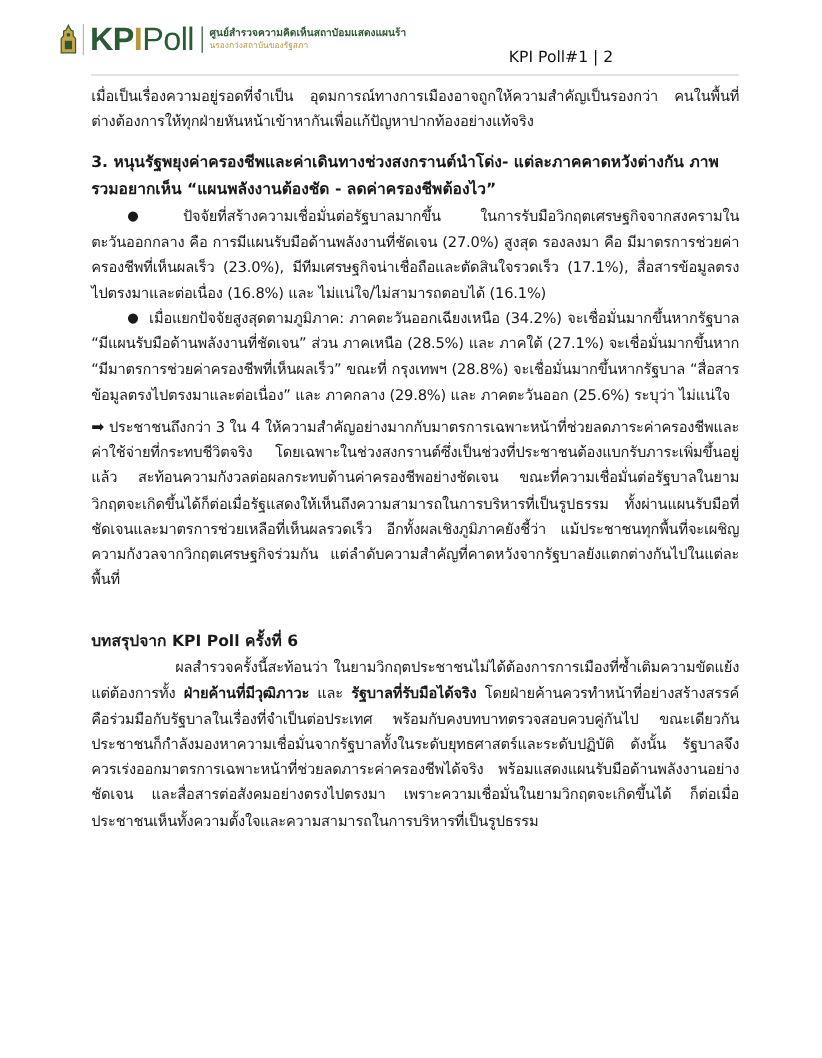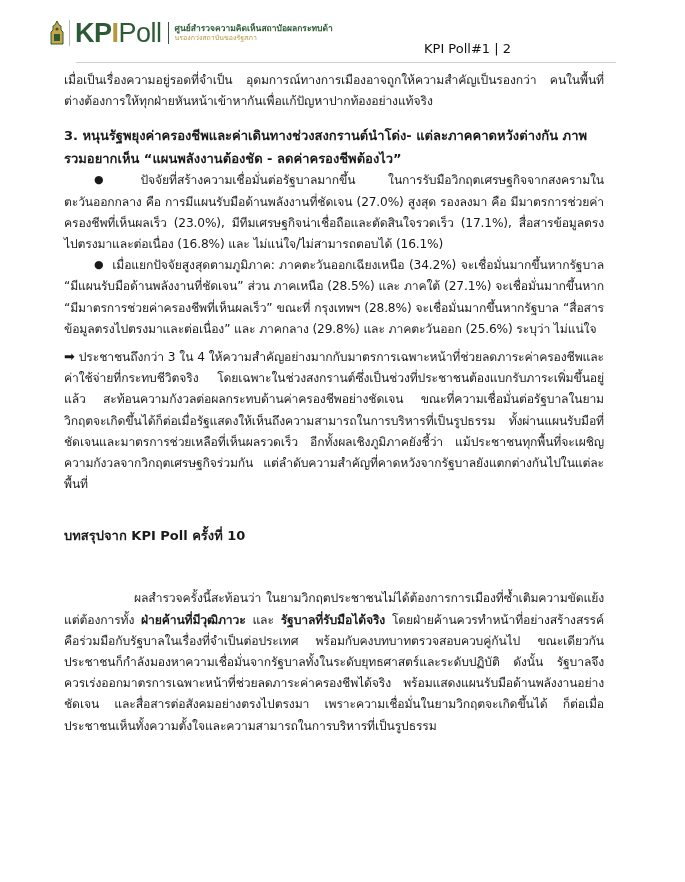--- a/index.html
+++ b/index.html
@@ -13,61 +13,61 @@
   .brand b { font-weight: 900; }
   .brand .poll { font-weight: 400; }
   .brand .accent { color: #b8963f; }
   .vbar2 { width: 1px; height: 22px; background: #2c5a34; margin: 0 6px 0 6px; }
   .logo-text { display: flex; flex-direction: column; justify-content: center; }
   .org-th { font-size: 8.5px; font-weight: bold; color: #2c5a34; line-height: 11px; white-space: nowrap; }
   .org-sub { font-size: 7px; color: #b8963f; line-height: 9px; white-space: nowrap; }
   .pageno { position: absolute; right: 79px; top: 41px; font-family: "DejaVu Sans", sans-serif; font-size: 13px; color: #111; }
   .hr { position: absolute; left: 76px; top: 62px; width: 540px; height: 1px; background: #cfcfcf; }
 
-  .content { position: absolute; left: 64px; top: 70px; width: 540px; }
+  .content { position: absolute; left: 76px; top: 70px; width: 540px; }
   p, .line-block { margin: 0; }
   .para { font-size: 12.2px; line-height: 21.2px; text-align: justify; letter-spacing: -0.15px; }
   .h3 { font-size: 13px; font-weight: bold; line-height: 23px; margin-top: 12px; }
   .bullet { text-indent: 30px; }
   .bullet .dot { font-size: 11px; margin-right: 8px; position: relative; top: -1px; }
   .arrow-para { text-indent: 0; }
   .arrow { font-size: 13px; margin-right: 4px; }
   .summary-title { font-size: 13px; font-weight: bold; line-height: 22px; margin-top: 30px; }
-  .indent { text-indent: 70px; margin-top: 41px; }
+  .indent { text-indent: 70px; }
   b.hl { font-weight: bold; }
 </style>
 </head>
 <body>
 
 <div class="header">
   <div class="logo">
     <span class="emblem">
       <svg width="14" height="26" viewBox="0 0 14 26">
         <path d="M7 1 L9 5 L11 6 L11 10 L13 12 L13 24 L1 24 L1 12 L3 10 L3 6 L5 5 Z" fill="#c9a54a" stroke="#2c5a34" stroke-width="1"></path>
         <rect x="4" y="14" width="6" height="7" fill="#2c5a34"></rect>
         <circle cx="7" cy="9" r="1.6" fill="#2c5a34"></circle>
       </svg>
     </span>
     <span class="vbar"></span>
     <span class="brand"><b>KP</b><b class="accent">I</b><span class="poll">Poll</span></span>
     <span class="vbar2"></span>
     <span class="logo-text">
-      <span class="org-th">ศูนย์สำรวจความคิดเห็นสถาบัอผลกระทบด้า</span>
+      <span class="org-th">ศูนย์สำรวจความคิดเห็นสถาบัอมแสดงแผนร้า</span>
       <span class="org-sub">นรองกว่งสถาบันของรัฐสภา</span>
     </span>
   </div>
   <div class="pageno">KPI Poll#1 | 2</div>
 </div>
 <div class="hr"></div>
 
 <div class="content">
   <p class="para">เมื่อเป็นเรื่องความอยู่รอดที่จำเป็น อุดมการณ์ทางการเมืองอาจถูกให้ความสำคัญเป็นรองกว่า คนในพื้นที่ต่างต้องการให้ทุกฝ่ายหันหน้าเข้าหากันเพื่อแก้ปัญหาปากท้องอย่างแท้จริง</p>
 
   <p class="h3">3. หนุนรัฐพยุงค่าครองชีพและค่าเดินทางช่วงสงกรานต์นำโด่ง- แต่ละภาคคาดหวังต่างกัน ภาพรวมอยากเห็น “แผนพลังงานต้องชัด - ลดค่าครองชีพต้องไว”</p>
 
   <p class="para bullet"><span class="dot">●</span><span>ปัจจัยที่สร้างความเชื่อมั่นต่อรัฐบาลมากขึ้น ในการรับมือวิกฤตเศรษฐกิจจากสงครามในตะวันออกกลาง คือ การมีแผนรับมือด้านพลังงานที่ชัดเจน (27.0%) สูงสุด รองลงมา คือ มีมาตรการช่วยค่าครองชีพที่เห็นผลเร็ว (23.0%), มีทีมเศรษฐกิจน่าเชื่อถือและตัดสินใจรวดเร็ว (17.1%), สื่อสารข้อมูลตรงไปตรงมาและต่อเนื่อง (16.8%) และ ไม่แน่ใจ/ไม่สามารถตอบได้ (16.1%)</span></p>
   <p class="para bullet"><span class="dot">●</span><span>เมื่อแยกปัจจัยสูงสุดตามภูมิภาค: ภาคตะวันออกเฉียงเหนือ (34.2%) จะเชื่อมั่นมากขึ้นหากรัฐบาล “มีแผนรับมือด้านพลังงานที่ชัดเจน” ส่วน ภาคเหนือ (28.5%) และ ภาคใต้ (27.1%) จะเชื่อมั่นมากขึ้นหาก “มีมาตรการช่วยค่าครองชีพที่เห็นผลเร็ว” ขณะที่ กรุงเทพฯ (28.8%) จะเชื่อมั่นมากขึ้นหากรัฐบาล “สื่อสารข้อมูลตรงไปตรงมาและต่อเนื่อง” และ ภาคกลาง (29.8%) และ ภาคตะวันออก (25.6%) ระบุว่า ไม่แน่ใจ</span></p>
 
   <p class="para arrow-para" style="margin-top:6px"><span class="arrow">➡</span><span>ประชาชนถึงกว่า 3 ใน 4 ให้ความสำคัญอย่างมากกับมาตรการเฉพาะหน้าที่ช่วยลดภาระค่าครองชีพและค่าใช้จ่ายที่กระทบชีวิตจริง โดยเฉพาะในช่วงสงกรานต์ซึ่งเป็นช่วงที่ประชาชนต้องแบกรับภาระเพิ่มขึ้นอยู่แล้ว สะท้อนความกังวลต่อผลกระทบด้านค่าครองชีพอย่างชัดเจน ขณะที่ความเชื่อมั่นต่อรัฐบาลในยามวิกฤตจะเกิดขึ้นได้ก็ต่อเมื่อรัฐแสดงให้เห็นถึงความสามารถในการบริหารที่เป็นรูปธรรม ทั้งผ่านแผนรับมือที่ชัดเจนและมาตรการช่วยเหลือที่เห็นผลรวดเร็ว อีกทั้งผลเชิงภูมิภาคยังชี้ว่า แม้ประชาชนทุกพื้นที่จะเผชิญความกังวลจากวิกฤตเศรษฐกิจร่วมกัน แต่ลำดับความสำคัญที่คาดหวังจากรัฐบาลยังแตกต่างกันไปในแต่ละพื้นที่</span></p>
 
-  <p class="summary-title">บทสรุปจาก KPI Poll ครั้งที่ 10</p>
+  <p class="summary-title">บทสรุปจาก KPI Poll ครั้งที่ 6</p>
   <p class="para indent"><span>ผลสำรวจครั้งนี้สะท้อนว่า ในยามวิกฤตประชาชนไม่ได้ต้องการการเมืองที่ซ้ำเติมความขัดแย้ง แต่ต้องการทั้ง </span><b class="hl">ฝ่ายค้านที่มีวุฒิภาวะ</b><span> และ </span><b class="hl">รัฐบาลที่รับมือได้จริง</b><span> โดยฝ่ายค้านควรทำหน้าที่อย่างสร้างสรรค์ คือร่วมมือกับรัฐบาลในเรื่องที่จำเป็นต่อประเทศ พร้อมกับคงบทบาทตรวจสอบควบคู่กันไป ขณะเดียวกัน ประชาชนก็กำลังมองหาความเชื่อมั่นจากรัฐบาลทั้งในระดับยุทธศาสตร์และระดับปฏิบัติ ดังนั้น รัฐบาลจึงควรเร่งออกมาตรการเฉพาะหน้าที่ช่วยลดภาระค่าครองชีพได้จริง พร้อมแสดงแผนรับมือด้านพลังงานอย่างชัดเจน และสื่อสารต่อสังคมอย่างตรงไปตรงมา เพราะความเชื่อมั่นในยามวิกฤตจะเกิดขึ้นได้ ก็ต่อเมื่อประชาชนเห็นทั้งความตั้งใจและความสามารถในการบริหารที่เป็นรูปธรรม</span></p>
 </div>
 
 </body></html>

